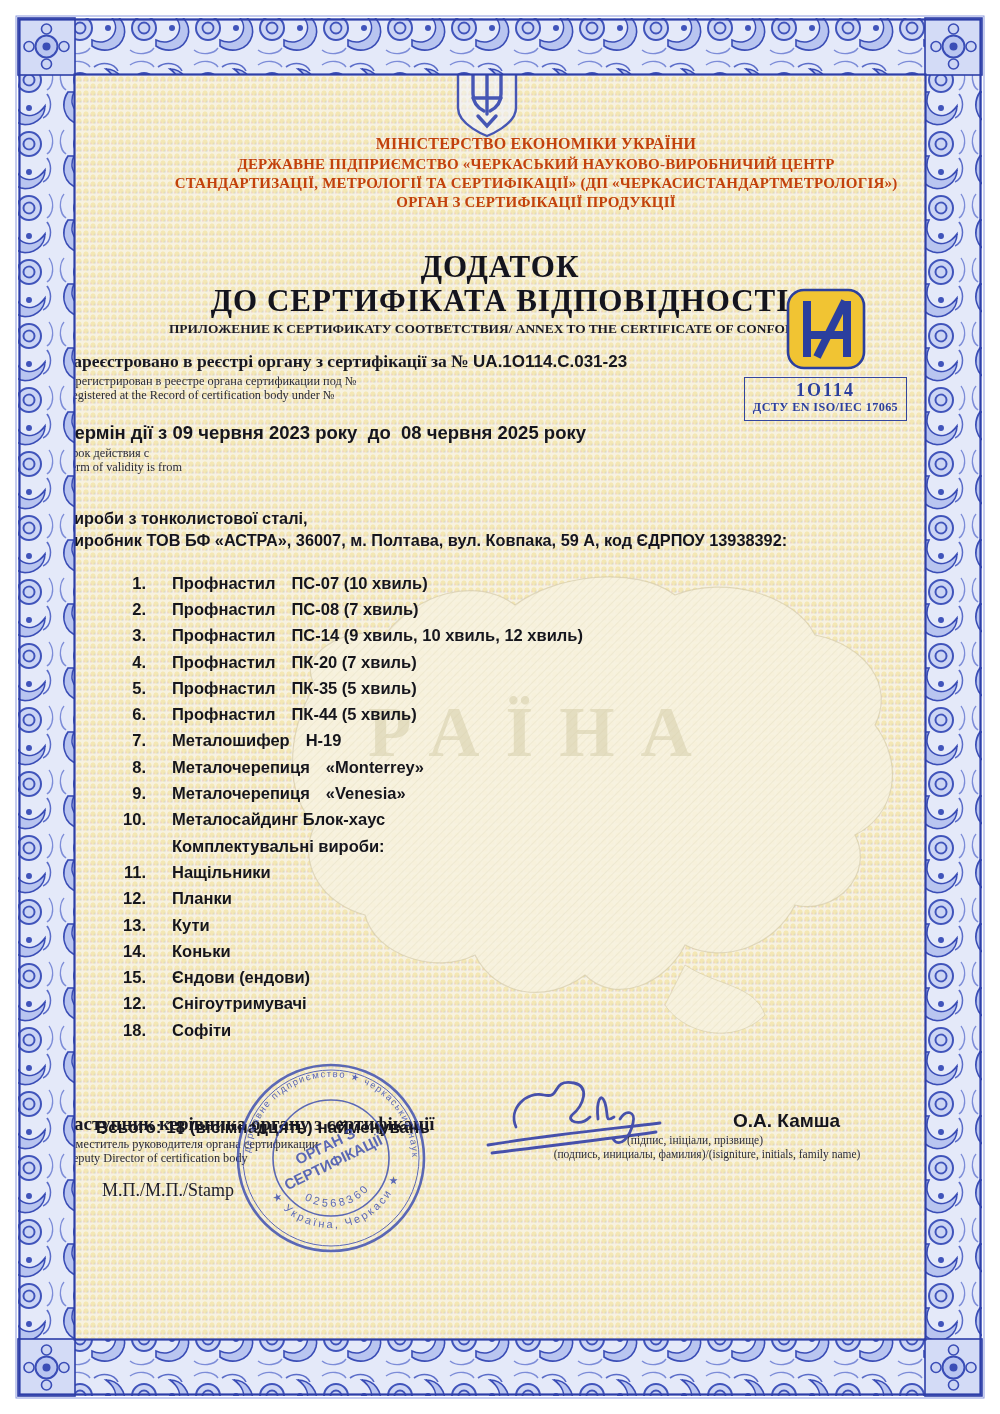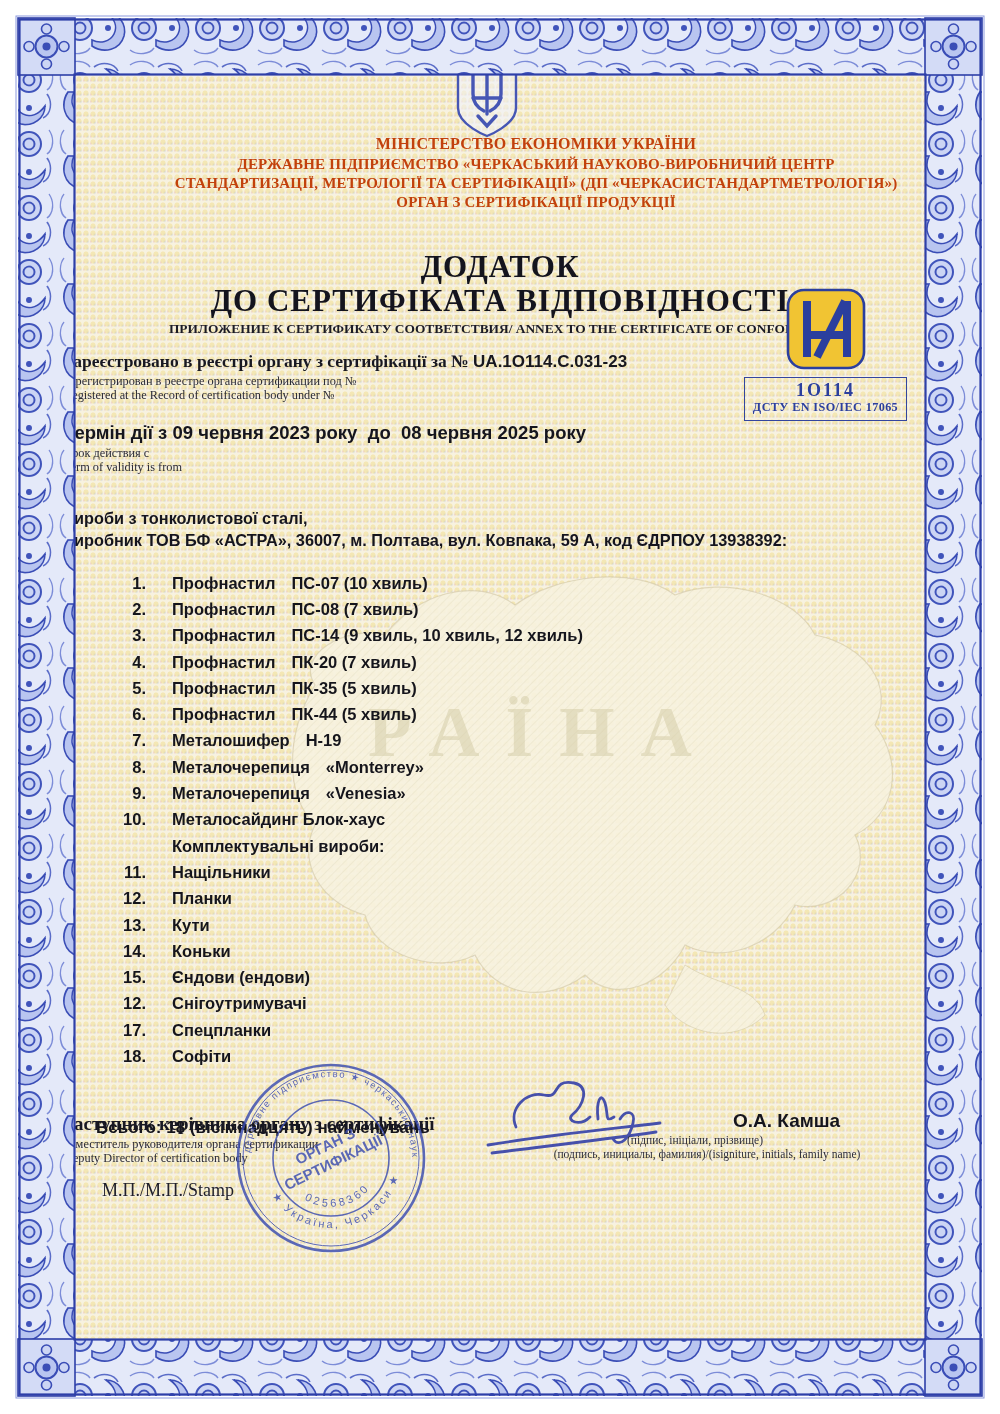--- a/index.html
+++ b/index.html
@@ -184,24 +184,20 @@
       </div>
       <div class="prod-row">
         <span class="prod-num">15.</span>
         <span class="prod-name">Єндови (ендови)</span>
       </div>
       <div class="prod-row">
         <span class="prod-num">12.</span>
         <span class="prod-name">Снігоутримувачі</span>
       </div>
       <div class="prod-row">
-        <span class="prod-num">17.</span>
-        <span class="prod-name">Спецпланки</span>
-      </div>
-      <div class="prod-row">
         <span class="prod-num">18.</span>
         <span class="prod-name">Софіти</span>
       </div>
     </div>
 
   <div class="abs sanB total" style="left:96px;top:1078px;margin-top:40px;">Всього: 18 (вісімнадцять) найменувань</div>
 
   <div class="abs serB deputy" style="left:64px;top:1113px;">Заступник керівника органу з сертифікації</div>
   <div class="abs ser small" style="left:64px;top:1138px;">Заместитель руководителя органа сертификации</div>
   <div class="abs ser small" style="left:64px;top:1152px;">Deputy Director of certification body</div>

